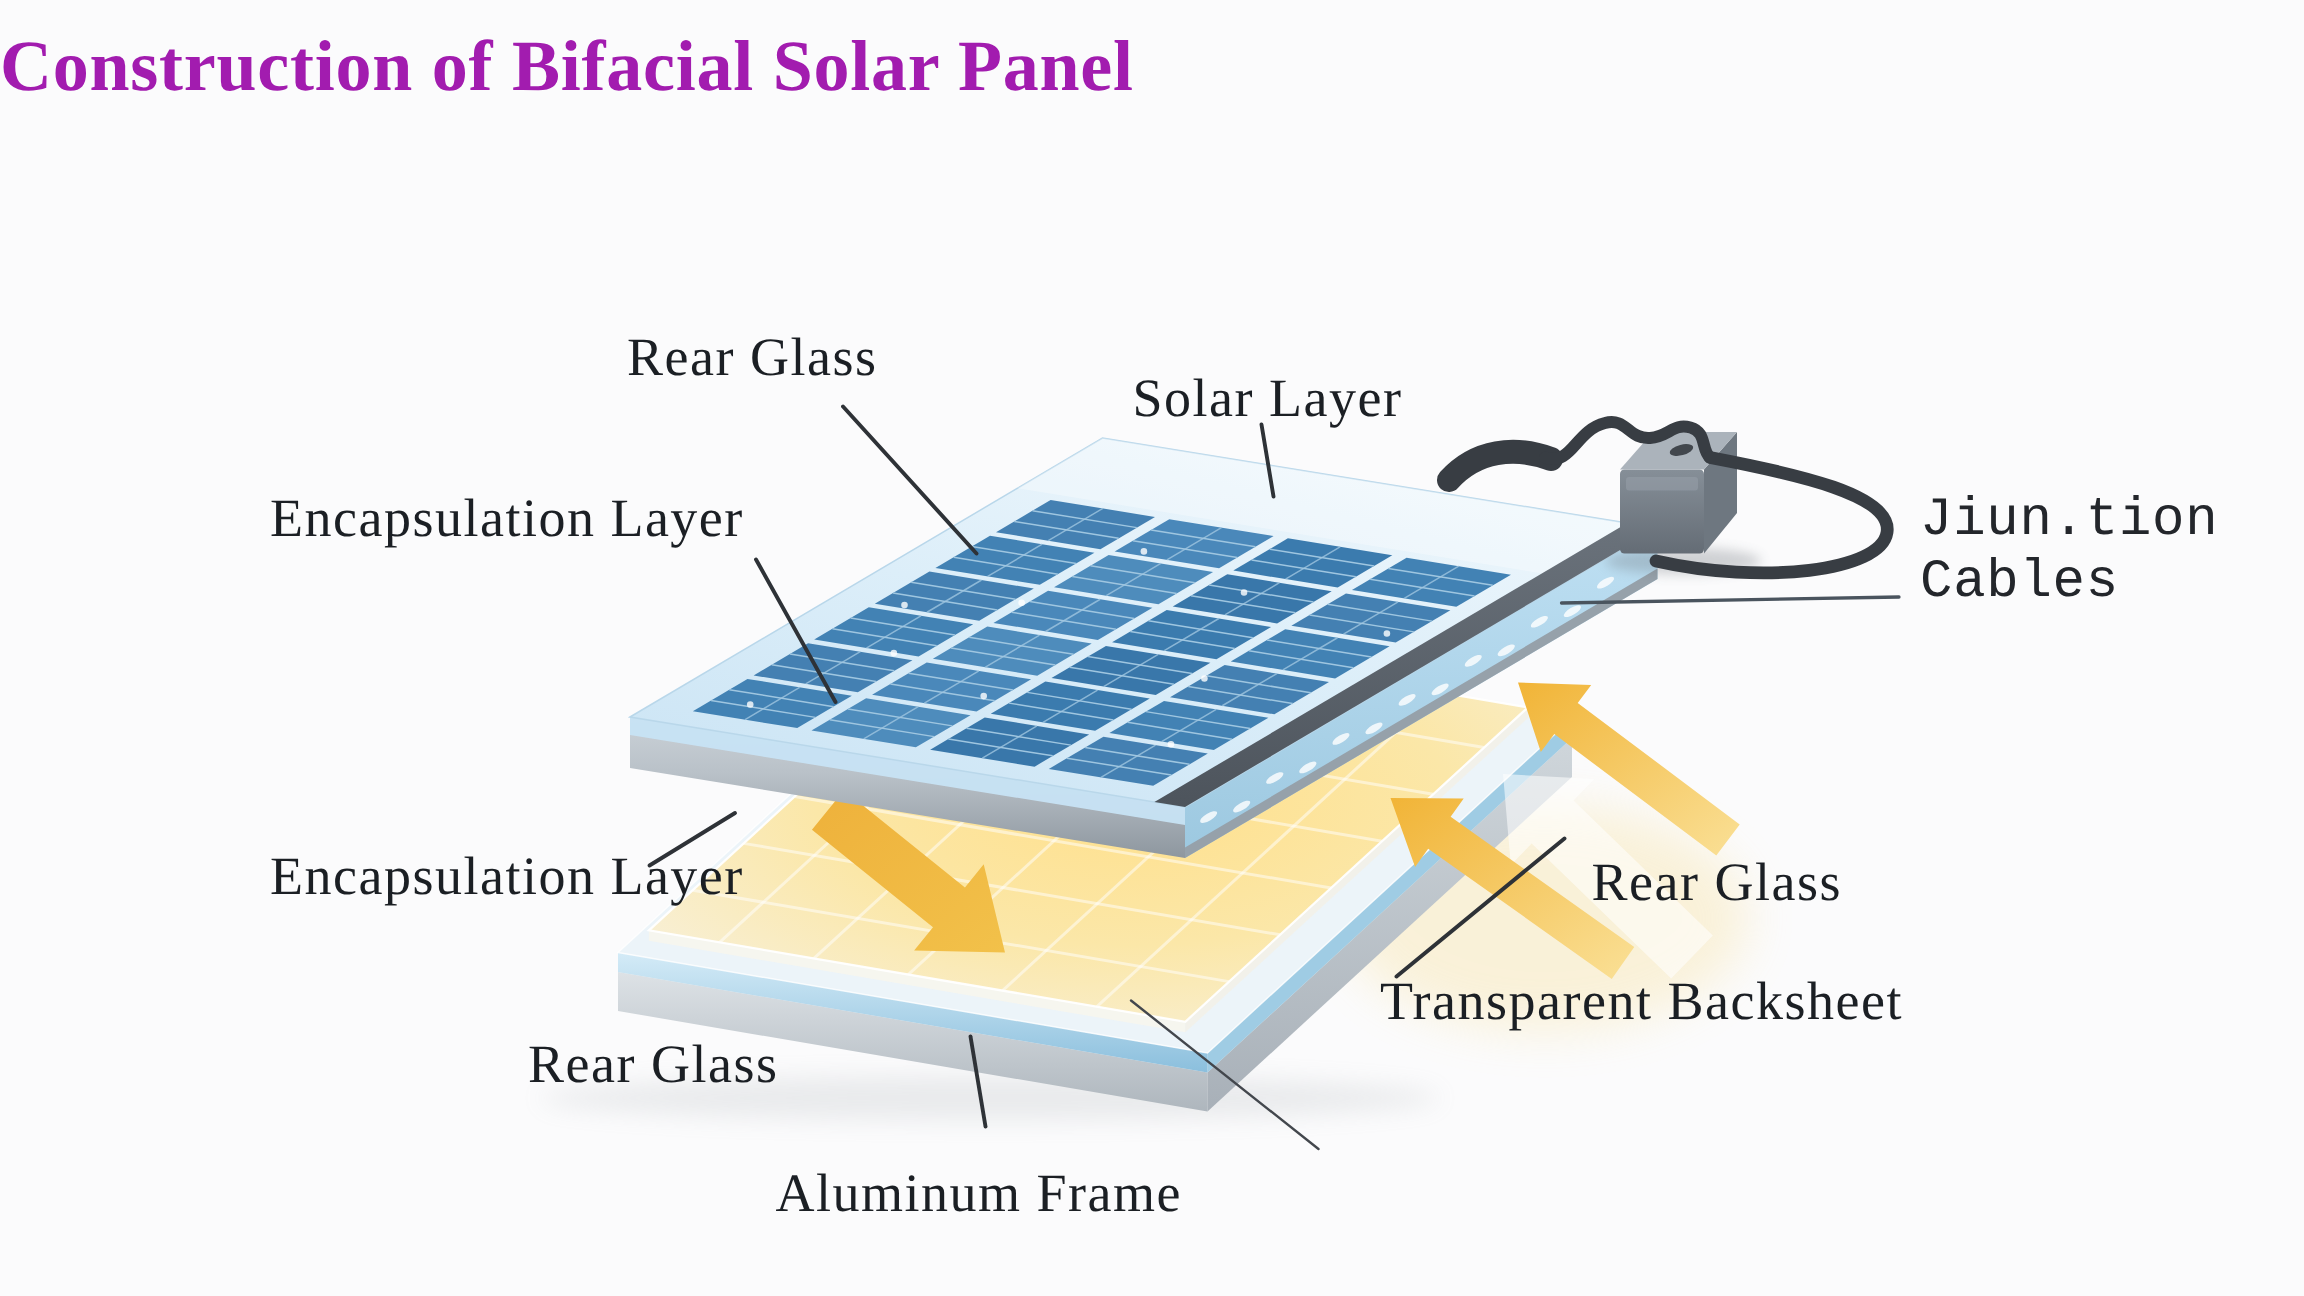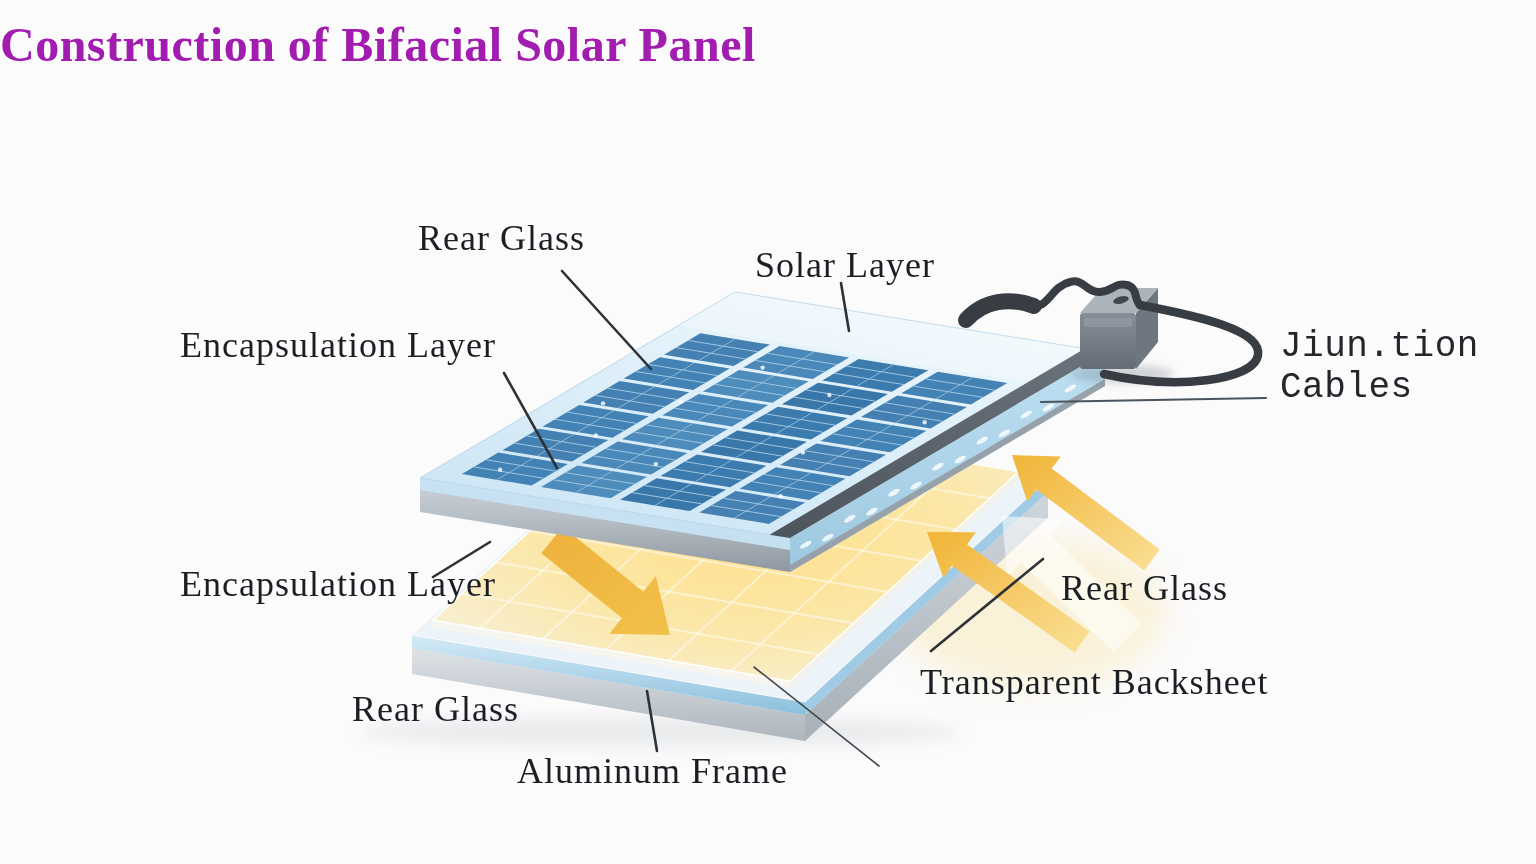--- a/index.html
+++ b/index.html
@@ -265,20 +265,20 @@
   </svg>
 
   <div id="title">Construction of Bifacial Solar Panel</div>
 
   <div class="lbl" style="left:418px;top:220px">Rear Glass</div>
   <div class="lbl" style="left:755px;top:247px">Solar Layer</div>
   <div class="lbl" style="left:180px;top:327px">Encapsulation Layer</div>
   <div class="lbl" style="left:180px;top:566px">Encapsulation Layer</div>
   <div class="lbl" style="left:352px;top:691px">Rear Glass</div>
   <div class="lbl" style="left:1061px;top:570px">Rear Glass</div>
-  <div class="lbl" style="left:920px;top:664px">Transparent Backsheet</div>
-  <div class="lbl" style="left:517px;top:753px">Aluminum Frame</div>
+  <div class="lbl" style="left:920px;top:649px">Transparent Backsheet</div>
+  <div class="lbl" style="left:517px;top:777px">Aluminum Frame</div>
 
   <div class="jb">
     <div>Jiun.tion</div>
     <div>Cables</div>
   </div>
 </div>
 
 </body></html>

